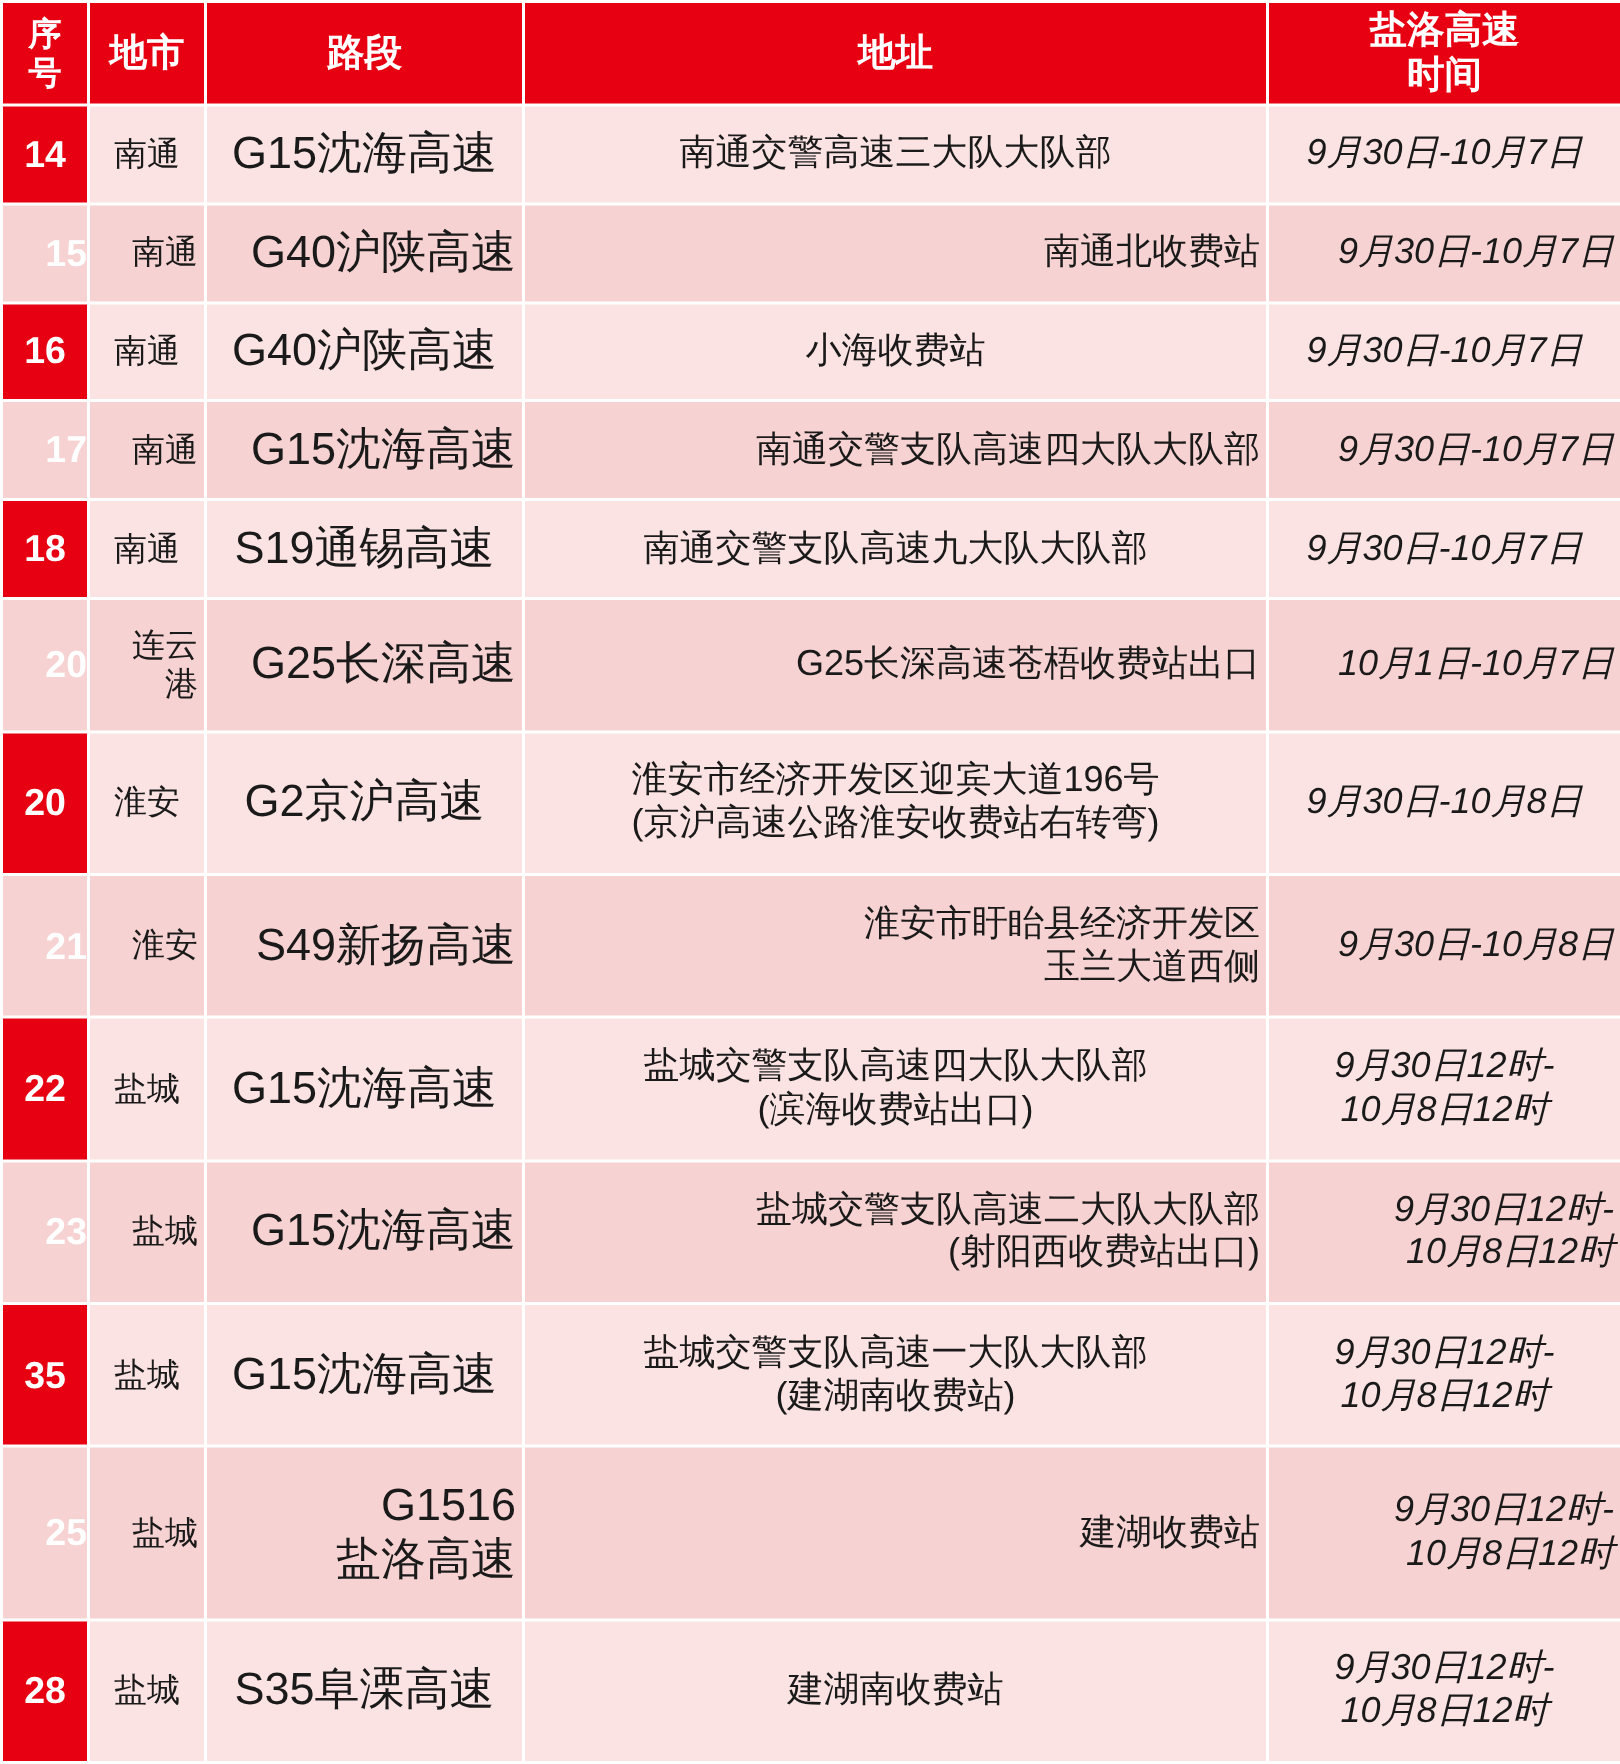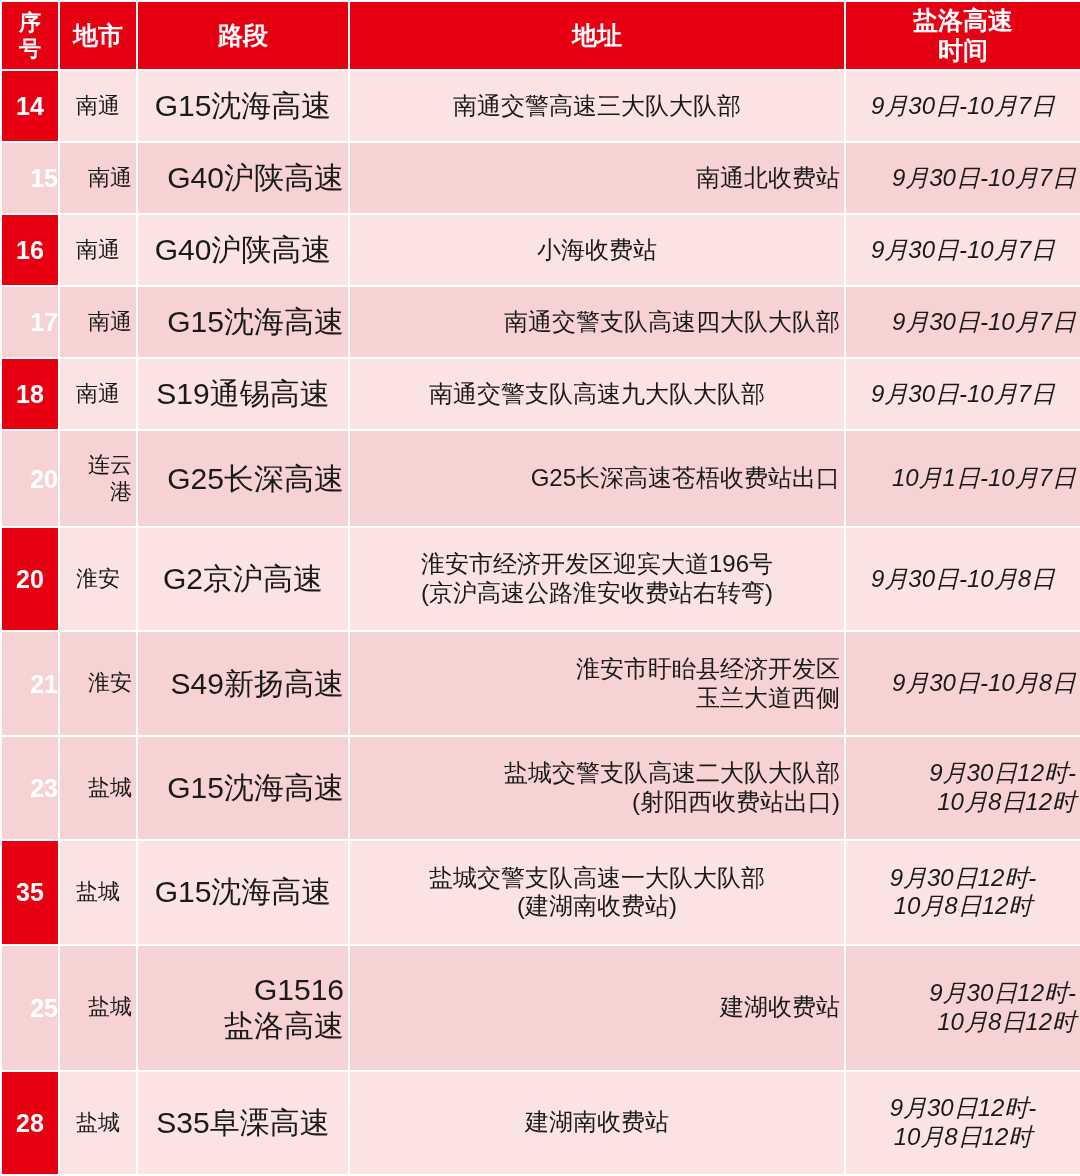--- a/index.html
+++ b/index.html
@@ -242,20 +242,39 @@
             <span class="line2">S49新扬高速</span>
           </td>
           <td class="addr">
             <span class="line2">淮安市盱眙县经济开发区</span>
             <span class="line2">玉兰大道西侧</span>
           </td>
           <td class="time">
             <span class="line2">9月30日-10月8日</span>
           </td>
         </tr>
+        <tr>
+          <td class="idx">
+            <span class="line2">22</span>
+          </td>
+          <td class="city">
+            <span class="line2">盐城</span>
+          </td>
+          <td class="road">
+            <span class="line2">G15沈海高速</span>
+          </td>
+          <td class="addr">
+            <span class="line2">盐城交警支队高速四大队大队部</span>
+            <span class="line2">(滨海收费站出口)</span>
+          </td>
+          <td class="time">
+            <span class="line2">9月30日12时-</span>
+            <span class="line2">10月8日12时</span>
+          </td>
+        </tr>
         <tr class="alt">
           <td class="idx">
             <span class="line2">23</span>
           </td>
           <td class="city">
             <span class="line2">盐城</span>
           </td>
           <td class="road">
             <span class="line2">G15沈海高速</span>
           </td>

